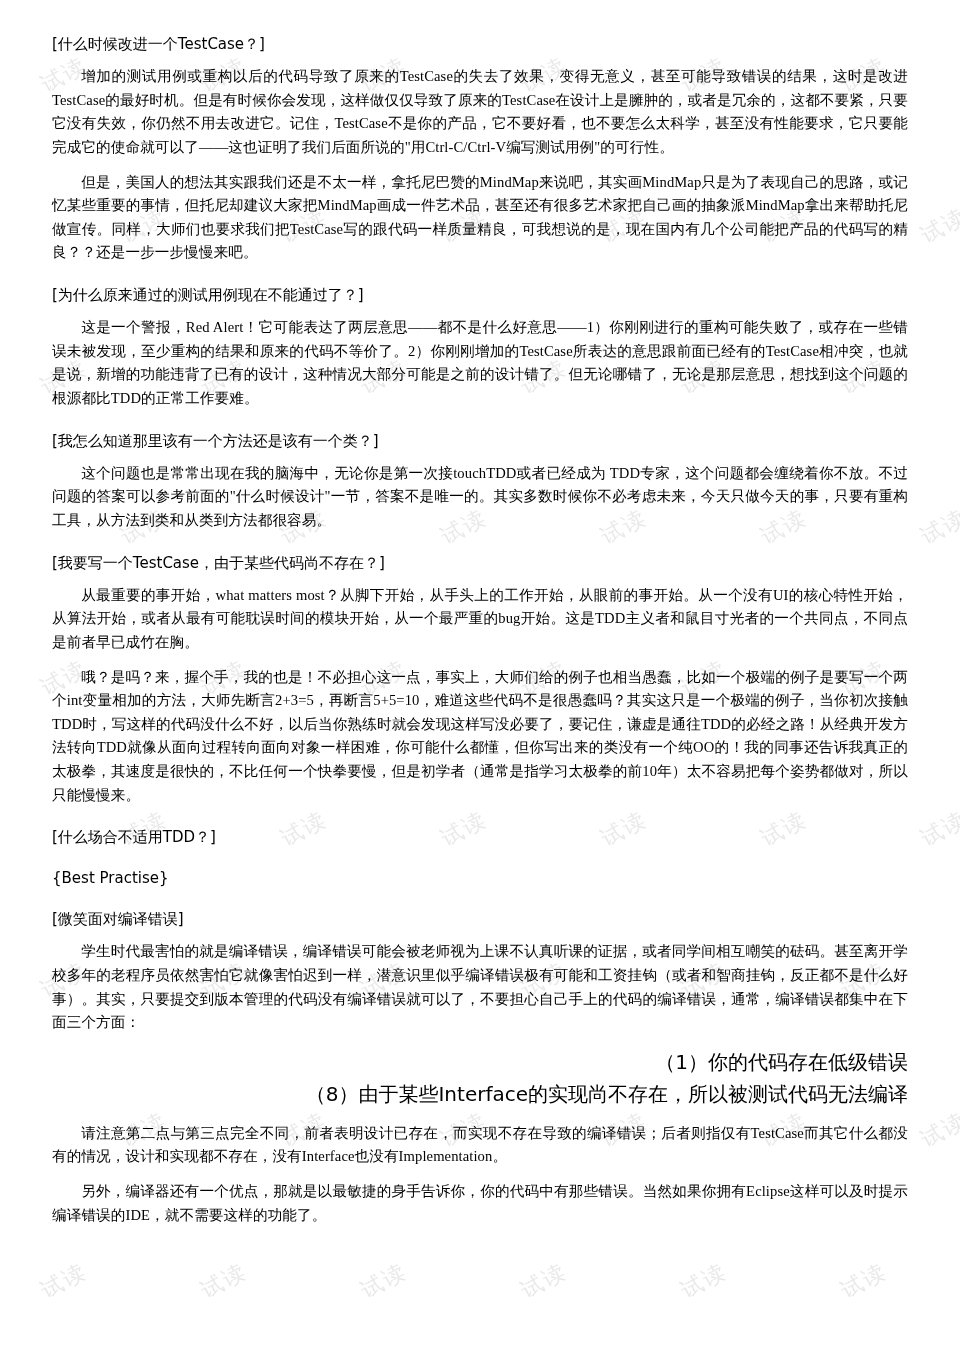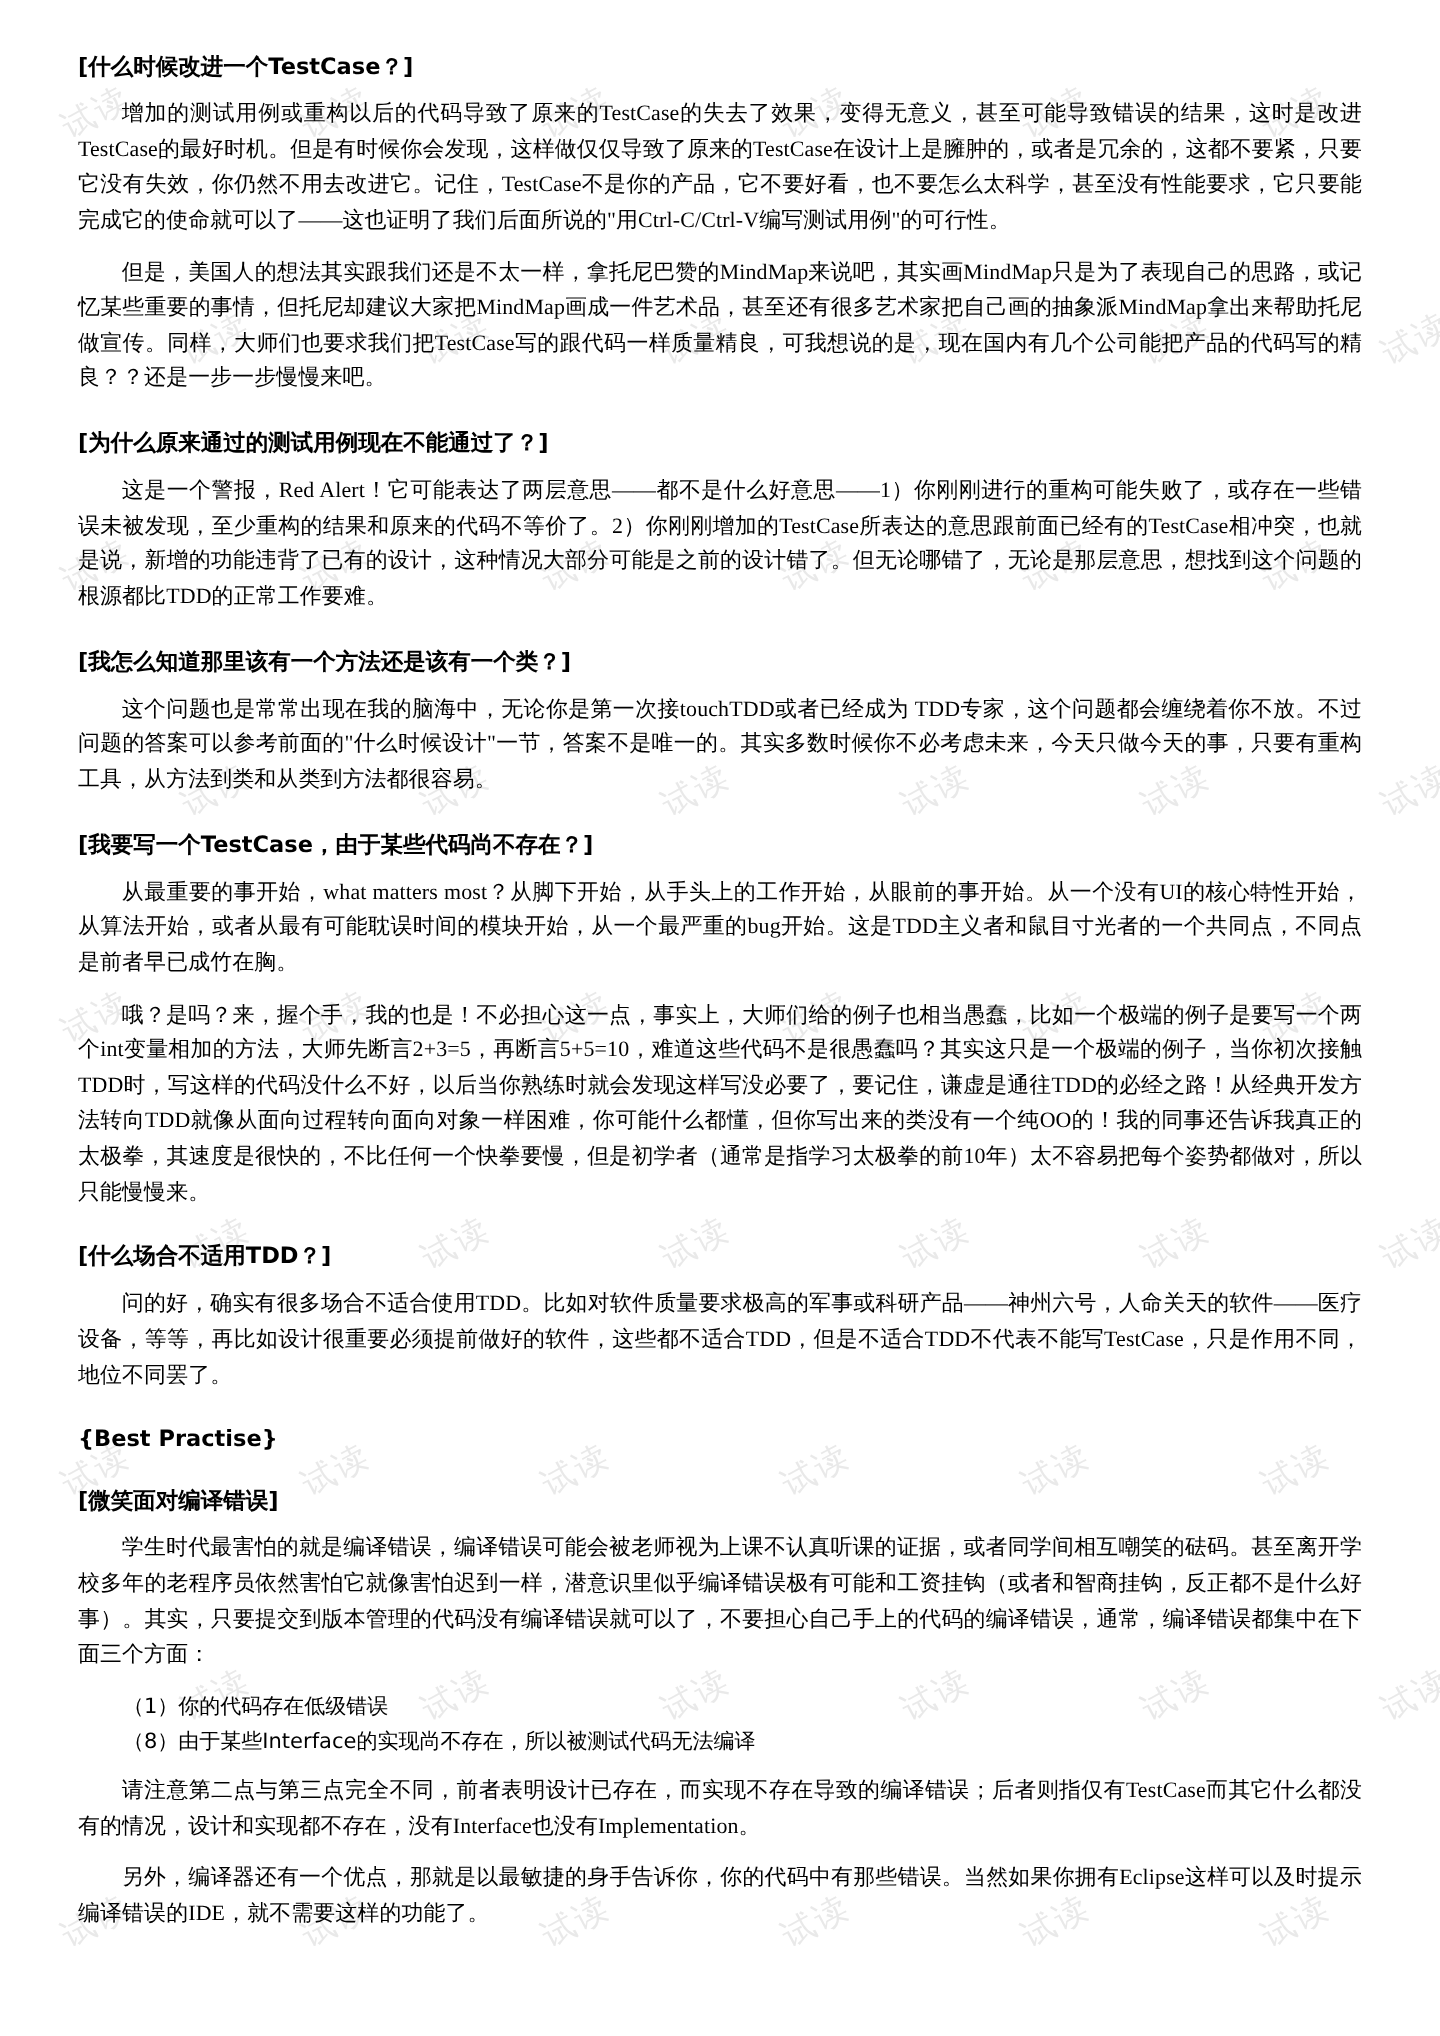--- a/index.html
+++ b/index.html
@@ -37,44 +37,45 @@
     color: #e9e9e9;
     font-size: 22px;
     font-family: "DejaVu Sans", "Liberation Sans", sans-serif;
     letter-spacing: 2px;
     transform: rotate(-28deg);
     white-space: nowrap;
     user-select: none;
   }
   h2.sec {
     font-size: 15px;
-    font-weight: bold;
+    font-weight: normal;
     margin: 20px 0 10px 0;
     line-height: 1.4;
     letter-spacing: 0px;
   }
   h2.sec:first-child { margin-top: 0; }
   p.para {
     font-size: 14.6px;
     line-height: 1.62;
     margin: 0 0 11px 0;
     text-align: justify;
     text-justify: inter-ideograph;
     letter-spacing: 0.1px;
   }
   p.indent { text-indent: 2em; font-family: Liberation Serif, serif; }
   ul.list {
     list-style: none;
     margin: 0 0 11px 0;
     padding: 0 0 0 30px;
   }
   ul.list li {
-    font-size: 14px;
+    font-size: 20px;
     line-height: 1.62;
     margin: 0;
+    text-align: right;
   }
 </style>
 </head>
 <body>
 
 <div id="watermarks">
     <span class="wm" style="left: 40px; top: 60px;">试读</span>
     <span class="wm" style="left: 200px; top: 60px;">试读</span>
     <span class="wm" style="left: 360px; top: 60px;">试读</span>
     <span class="wm" style="left: 520px; top: 60px;">试读</span>
@@ -136,21 +137,20 @@
       <p class="para indent">增加的测试用例或重构以后的代码导致了原来的TestCase的失去了效果，变得无意义，甚至可能导致错误的结果，这时是改进TestCase的最好时机。但是有时候你会发现，这样做仅仅导致了原来的TestCase在设计上是臃肿的，或者是冗余的，这都不要紧，只要它没有失效，你仍然不用去改进它。记住，TestCase不是你的产品，它不要好看，也不要怎么太科学，甚至没有性能要求，它只要能完成它的使命就可以了——这也证明了我们后面所说的"用Ctrl-C/Ctrl-V编写测试用例"的可行性。</p>
       <p class="para indent">但是，美国人的想法其实跟我们还是不太一样，拿托尼巴赞的MindMap来说吧，其实画MindMap只是为了表现自己的思路，或记忆某些重要的事情，但托尼却建议大家把MindMap画成一件艺术品，甚至还有很多艺术家把自己画的抽象派MindMap拿出来帮助托尼做宣传。同样，大师们也要求我们把TestCase写的跟代码一样质量精良，可我想说的是，现在国内有几个公司能把产品的代码写的精良？？还是一步一步慢慢来吧。</p>
       <h2 class="sec">[为什么原来通过的测试用例现在不能通过了？]</h2>
       <p class="para indent">这是一个警报，Red Alert！它可能表达了两层意思——都不是什么好意思——1）你刚刚进行的重构可能失败了，或存在一些错误未被发现，至少重构的结果和原来的代码不等价了。2）你刚刚增加的TestCase所表达的意思跟前面已经有的TestCase相冲突，也就是说，新增的功能违背了已有的设计，这种情况大部分可能是之前的设计错了。但无论哪错了，无论是那层意思，想找到这个问题的根源都比TDD的正常工作要难。</p>
       <h2 class="sec">[我怎么知道那里该有一个方法还是该有一个类？]</h2>
       <p class="para indent">这个问题也是常常出现在我的脑海中，无论你是第一次接touchTDD或者已经成为 TDD专家，这个问题都会缠绕着你不放。不过问题的答案可以参考前面的"什么时候设计"一节，答案不是唯一的。其实多数时候你不必考虑未来，今天只做今天的事，只要有重构工具，从方法到类和从类到方法都很容易。</p>
       <h2 class="sec">[我要写一个TestCase，由于某些代码尚不存在？]</h2>
       <p class="para indent">从最重要的事开始，what matters most？从脚下开始，从手头上的工作开始，从眼前的事开始。从一个没有UI的核心特性开始，从算法开始，或者从最有可能耽误时间的模块开始，从一个最严重的bug开始。这是TDD主义者和鼠目寸光者的一个共同点，不同点是前者早已成竹在胸。</p>
       <p class="para indent">哦？是吗？来，握个手，我的也是！不必担心这一点，事实上，大师们给的例子也相当愚蠢，比如一个极端的例子是要写一个两个int变量相加的方法，大师先断言2+3=5，再断言5+5=10，难道这些代码不是很愚蠢吗？其实这只是一个极端的例子，当你初次接触TDD时，写这样的代码没什么不好，以后当你熟练时就会发现这样写没必要了，要记住，谦虚是通往TDD的必经之路！从经典开发方法转向TDD就像从面向过程转向面向对象一样困难，你可能什么都懂，但你写出来的类没有一个纯OO的！我的同事还告诉我真正的太极拳，其速度是很快的，不比任何一个快拳要慢，但是初学者（通常是指学习太极拳的前10年）太不容易把每个姿势都做对，所以只能慢慢来。</p>
       <h2 class="sec">[什么场合不适用TDD？]</h2>
-      <p class="para indent">问的好，确实有很多场合不适合使用TDD。比如对软件质量要求极高的军事或科研产品——神州六号，人命关天的软件——医疗设备，等等，再比如设计很重要必须提前做好的软件，这些都不适合TDD，但是不适合TDD不代表不能写TestCase，只是作用不同，地位不同罢了。</p>
       <h2 class="sec">{Best Practise}</h2>
       <h2 class="sec">[微笑面对编译错误]</h2>
       <p class="para indent">学生时代最害怕的就是编译错误，编译错误可能会被老师视为上课不认真听课的证据，或者同学间相互嘲笑的砝码。甚至离开学校多年的老程序员依然害怕它就像害怕迟到一样，潜意识里似乎编译错误极有可能和工资挂钩（或者和智商挂钩，反正都不是什么好事）。其实，只要提交到版本管理的代码没有编译错误就可以了，不要担心自己手上的代码的编译错误，通常，编译错误都集中在下面三个方面：</p>
       <ul class="list">
         <li>（1）你的代码存在低级错误</li>
         <li>（8）由于某些Interface的实现尚不存在，所以被测试代码无法编译</li>
       </ul>
       <p class="para indent">请注意第二点与第三点完全不同，前者表明设计已存在，而实现不存在导致的编译错误；后者则指仅有TestCase而其它什么都没有的情况，设计和实现都不存在，没有Interface也没有Implementation。</p>
       <p class="para indent">另外，编译器还有一个优点，那就是以最敏捷的身手告诉你，你的代码中有那些错误。当然如果你拥有Eclipse这样可以及时提示编译错误的IDE，就不需要这样的功能了。</p>
     </div>

